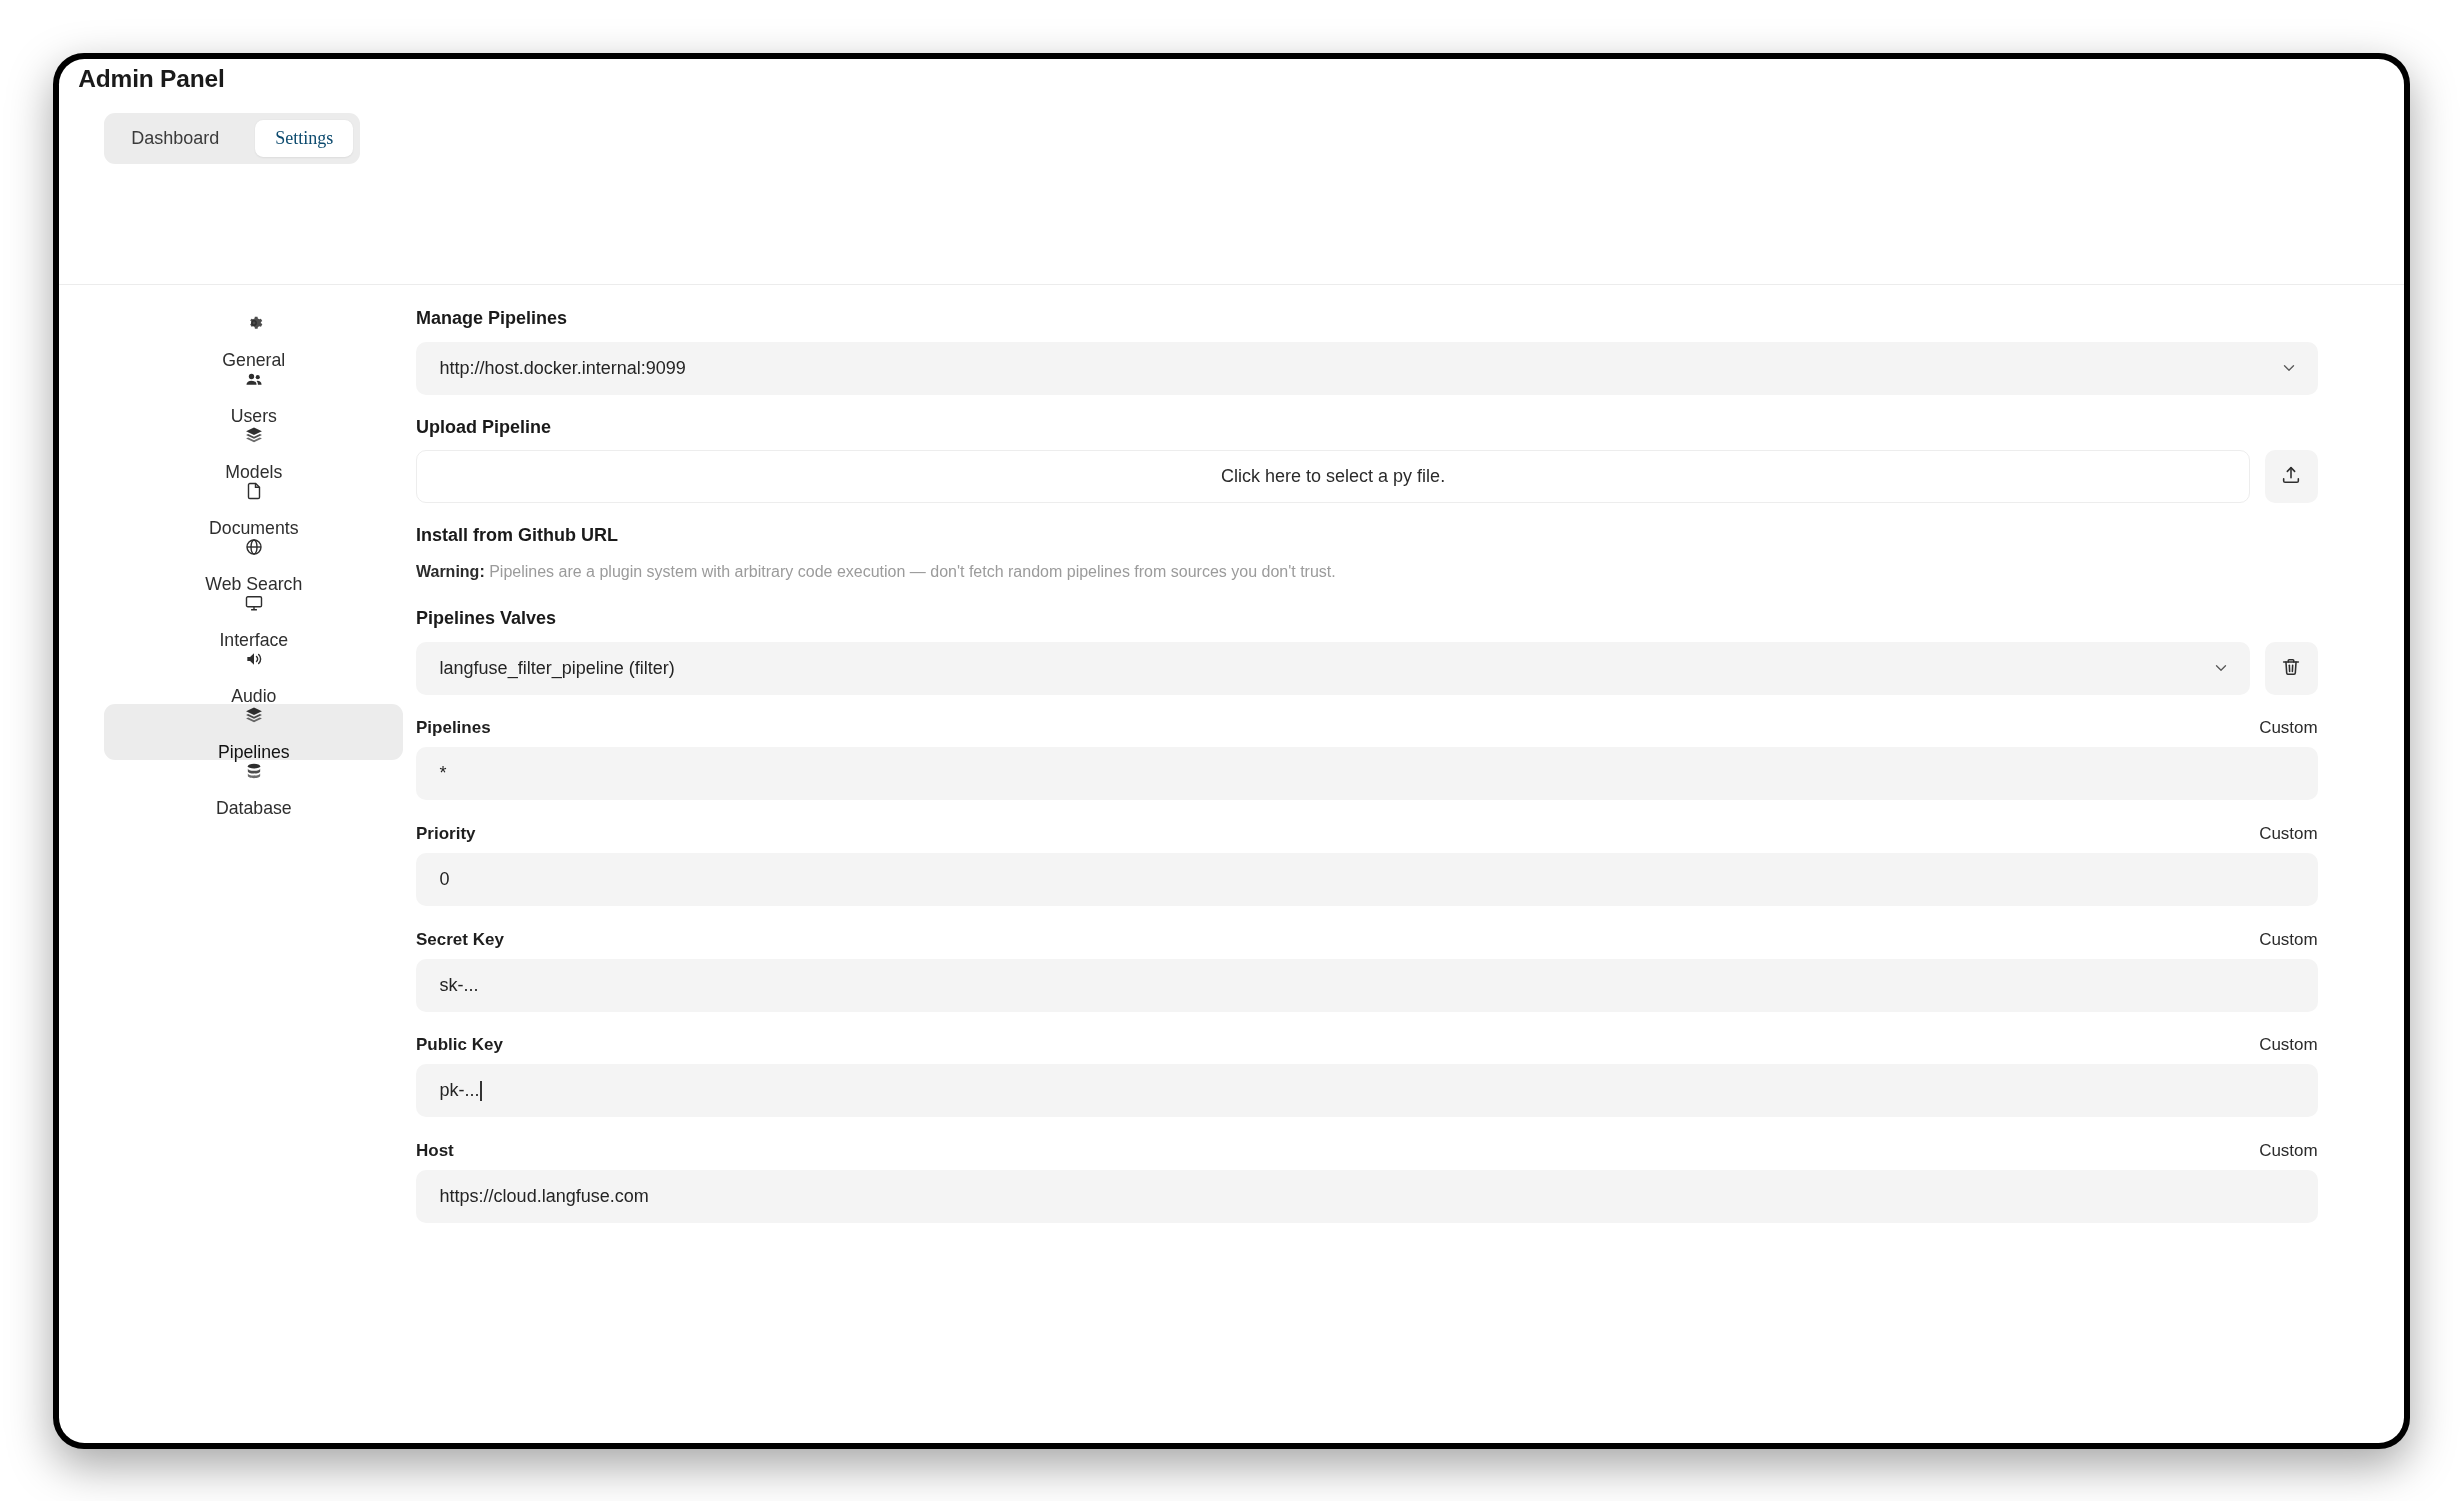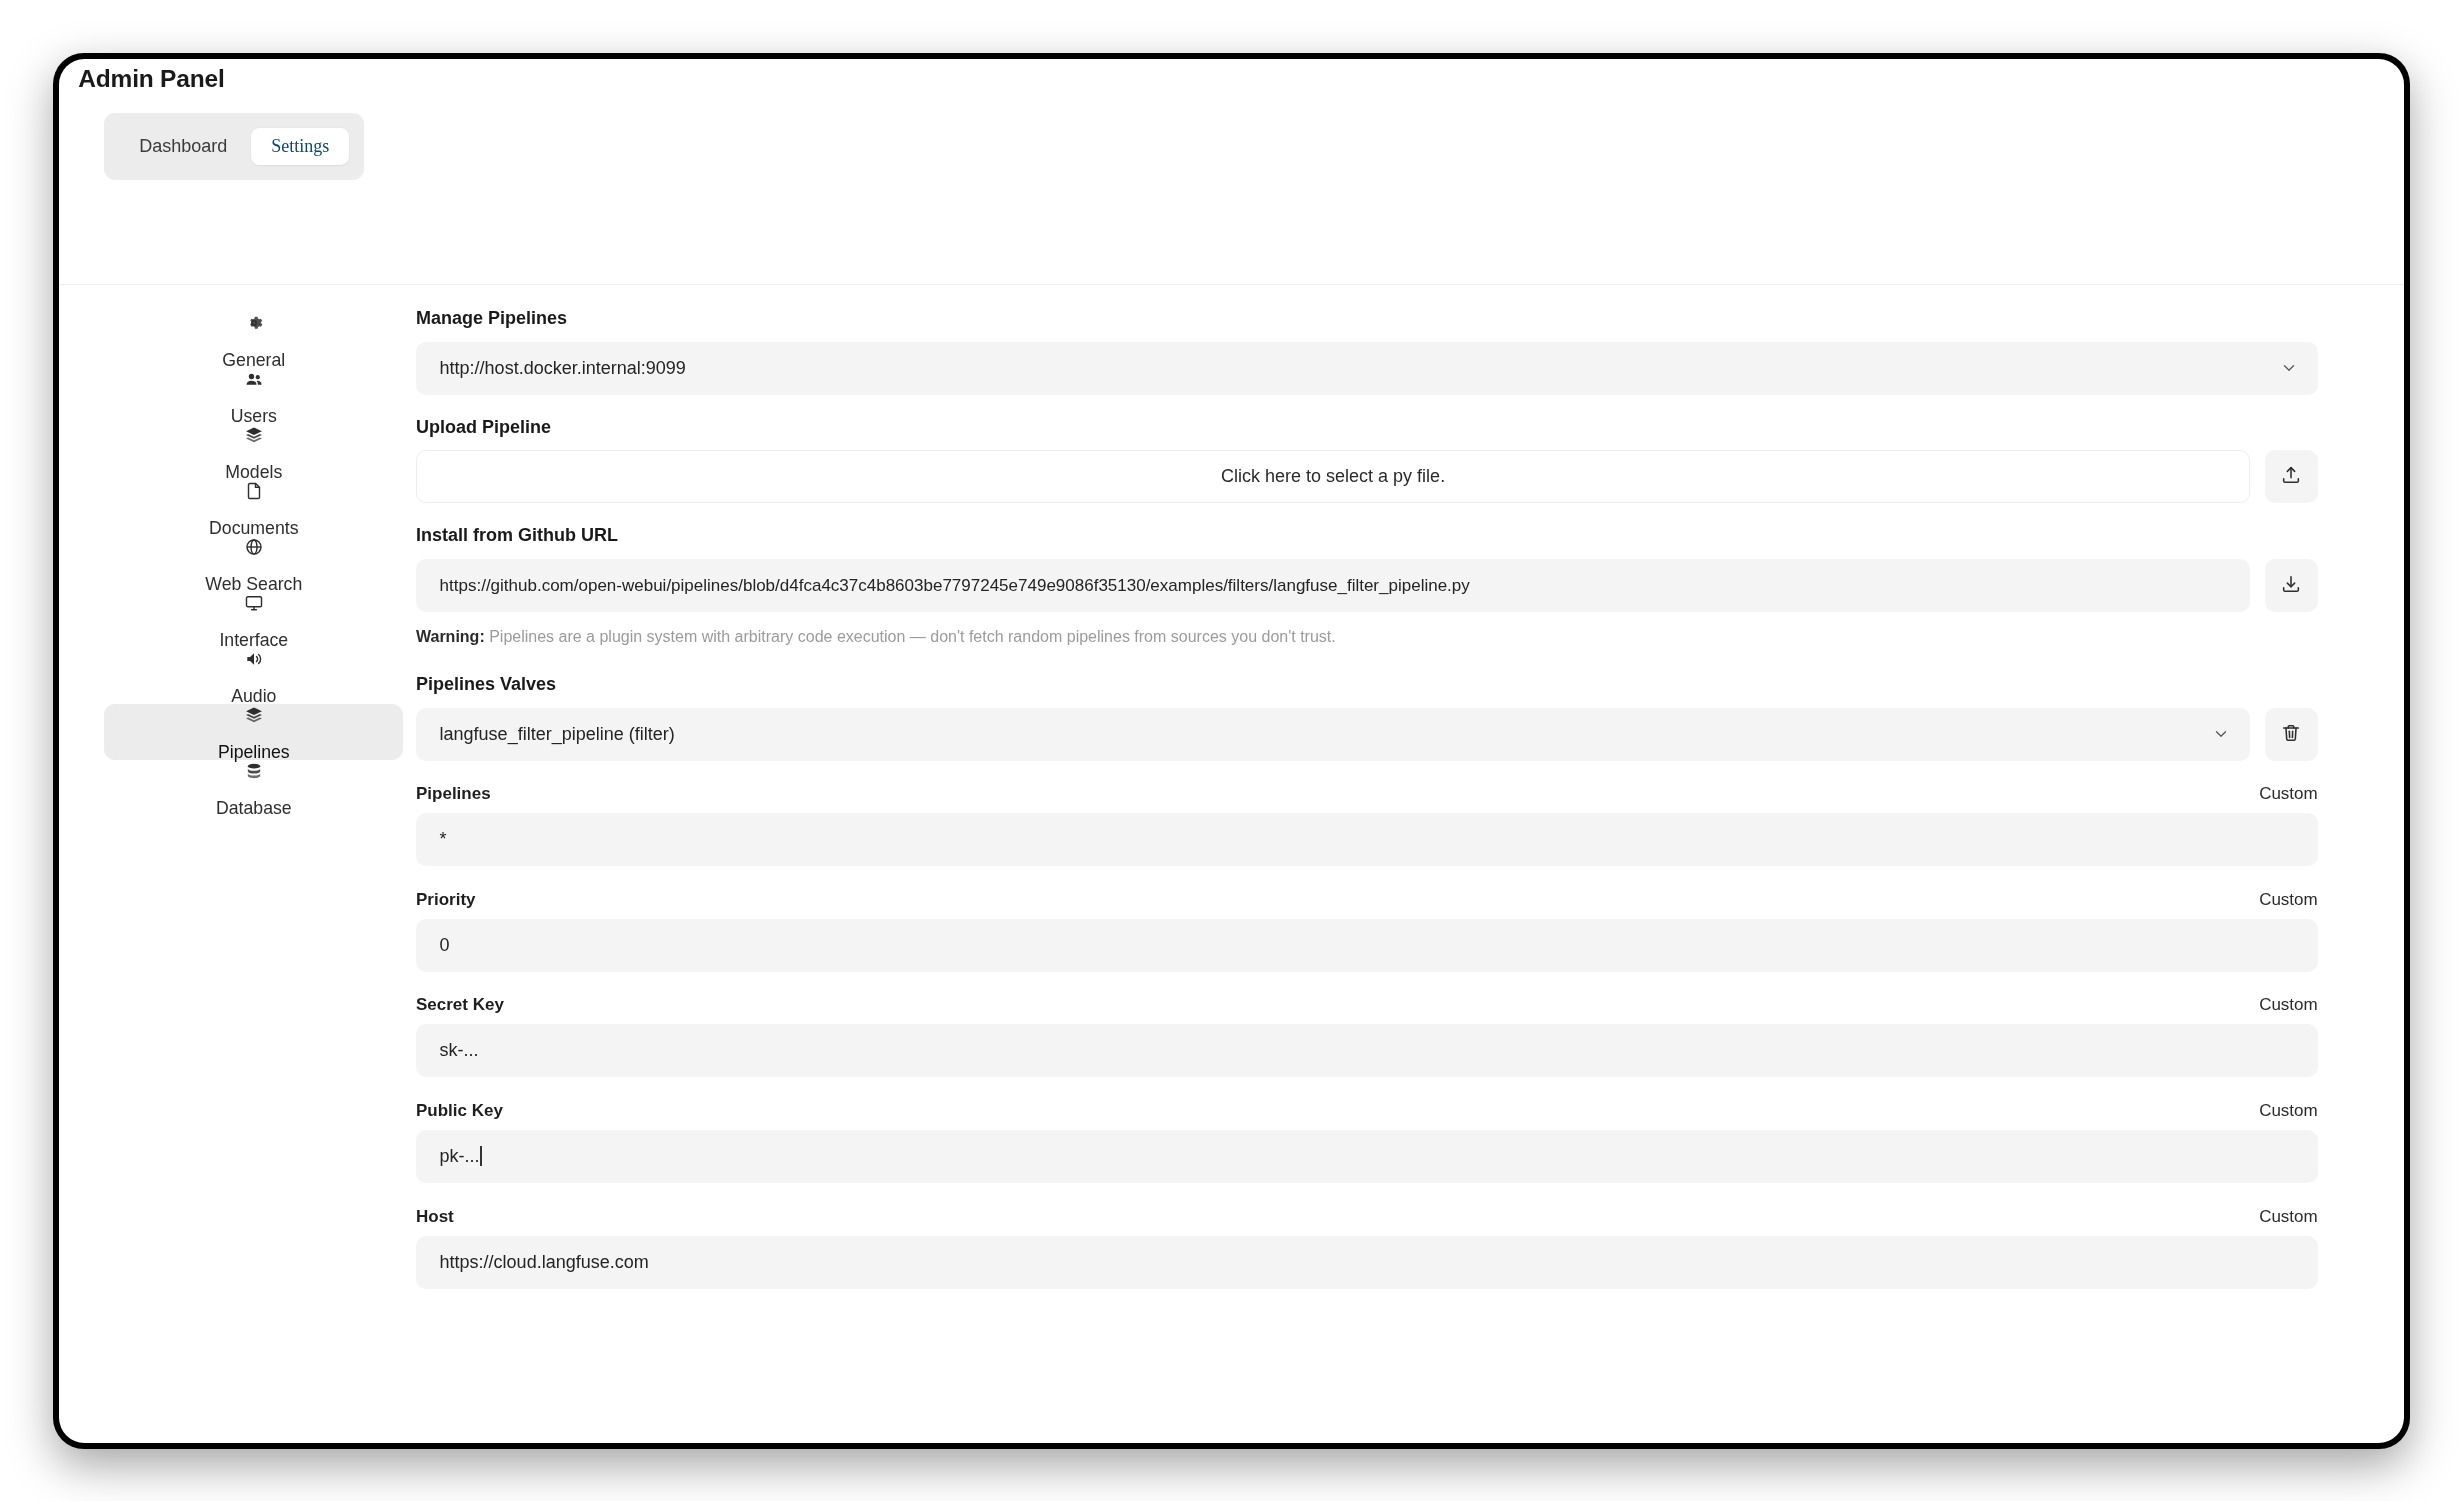--- a/index.html
+++ b/index.html
@@ -43,22 +43,22 @@
     letter-spacing: -0.2px;
     margin-left: 19px;
     margin-top: 5.4px;
   }
   .tabs {
     margin-left: 45px;
     margin-top: 20px;
     display: inline-flex;
     background: #ececec;
     border-radius: 11px;
-    padding: 15px;
-    gap: 4px;
+    padding: 7px;
+    gap: 16px;
   }
   .tab {
     font-size: 18px;
     color: #3b3b3b;
     padding: 8.2px 20px;
     border-radius: 8.2px;
     cursor: pointer;
     white-space: nowrap;
   }
   .tab.active {
@@ -360,34 +360,20 @@
                     <polyline points="8 8 12 4 16 8"></polyline>
                     <line x1="12" y1="4" x2="12" y2="15"></line>
                   </svg>
               </span>
             </div>
           </div>
 
           <div class="spacer-24"></div>
 
           <div class="section-label">Install from Github URL</div>
-          <div class="field-row">
-            <div class="input-box">
-              <span class="url-text">https://github.com/open-webui/pipelines/blob/d4fca4c37c4b8603be7797245e749e9086f35130/examples/filters/langfuse_filter_pipeline.py</span>
-            </div>
-            <div class="icon-btn">
-              <span>
-                <svg viewBox="0 0 24 24" fill="none" stroke="currentColor" stroke-width="1.7" stroke-linecap="round" stroke-linejoin="round">
-                    <path d="M4 16v2.5A1.5 1.5 0 005.5 20h13a1.5 1.5 0 001.5-1.5V16"></path>
-                    <polyline points="8 11 12 15 16 11"></polyline>
-                    <line x1="12" y1="4" x2="12" y2="15"></line>
-                  </svg>
-              </span>
-            </div>
-          </div>
 
           <div class="warning">
             <b>Warning:</b><span> Pipelines are a plugin system with arbitrary code execution — don't fetch random pipelines from sources you don't trust.</span>
           </div>
 
           <div class="spacer-24"></div>
 
           <div class="section-label" style="margin-top:5.4px">Pipelines Valves</div>
           <div class="field-row">
             <div class="input-box select">

